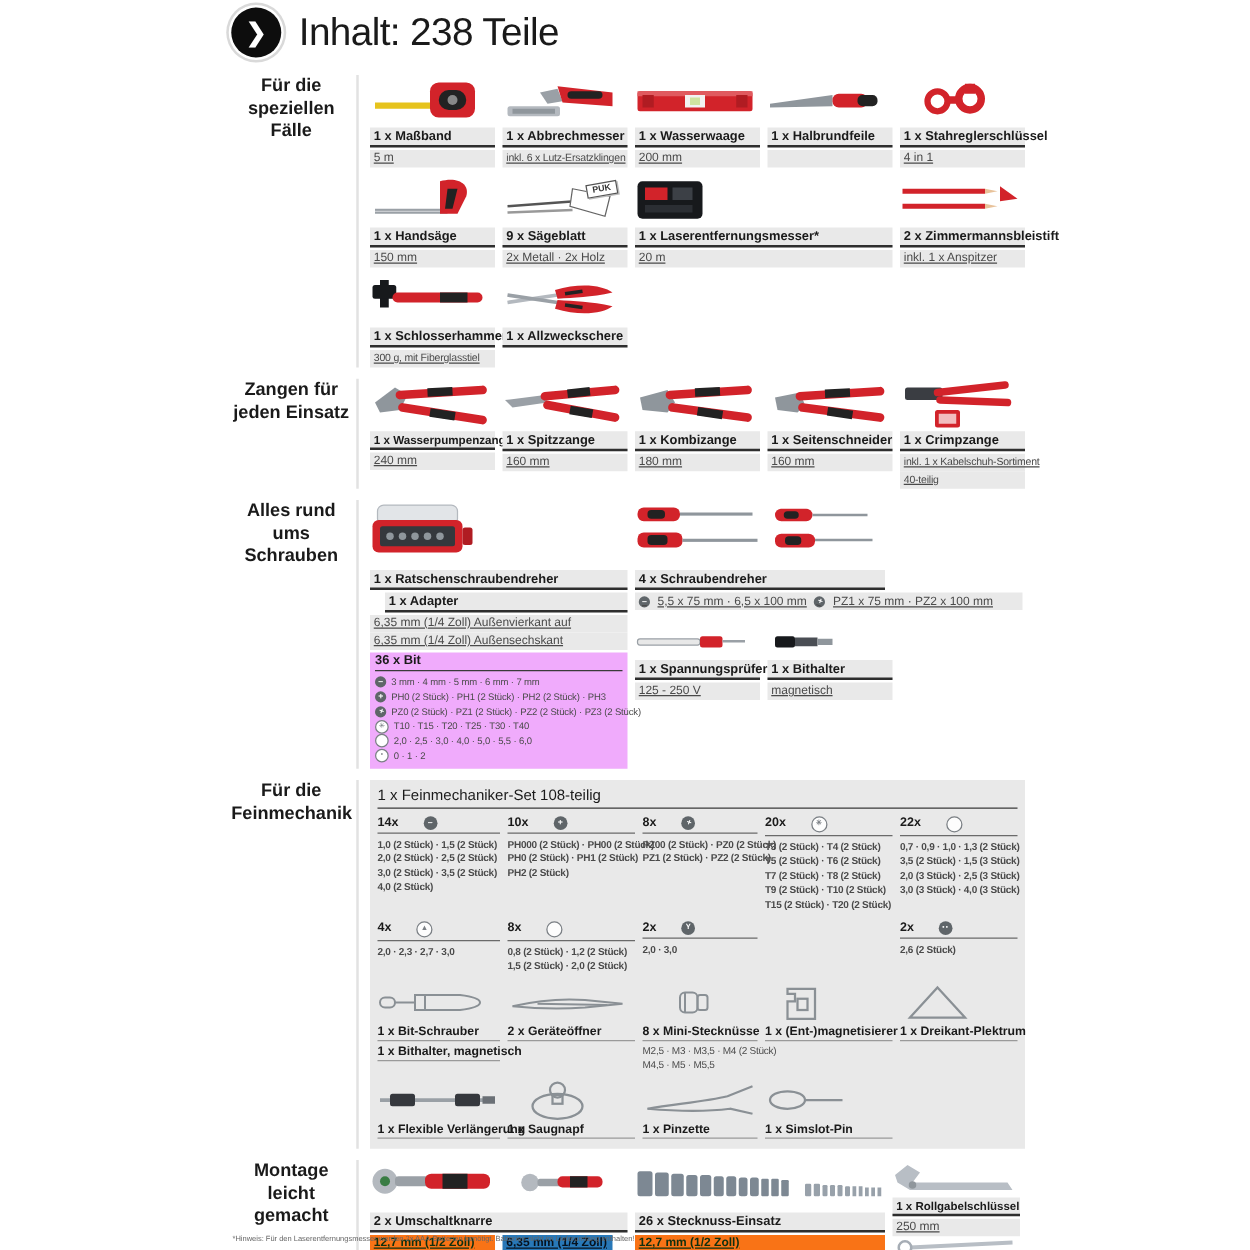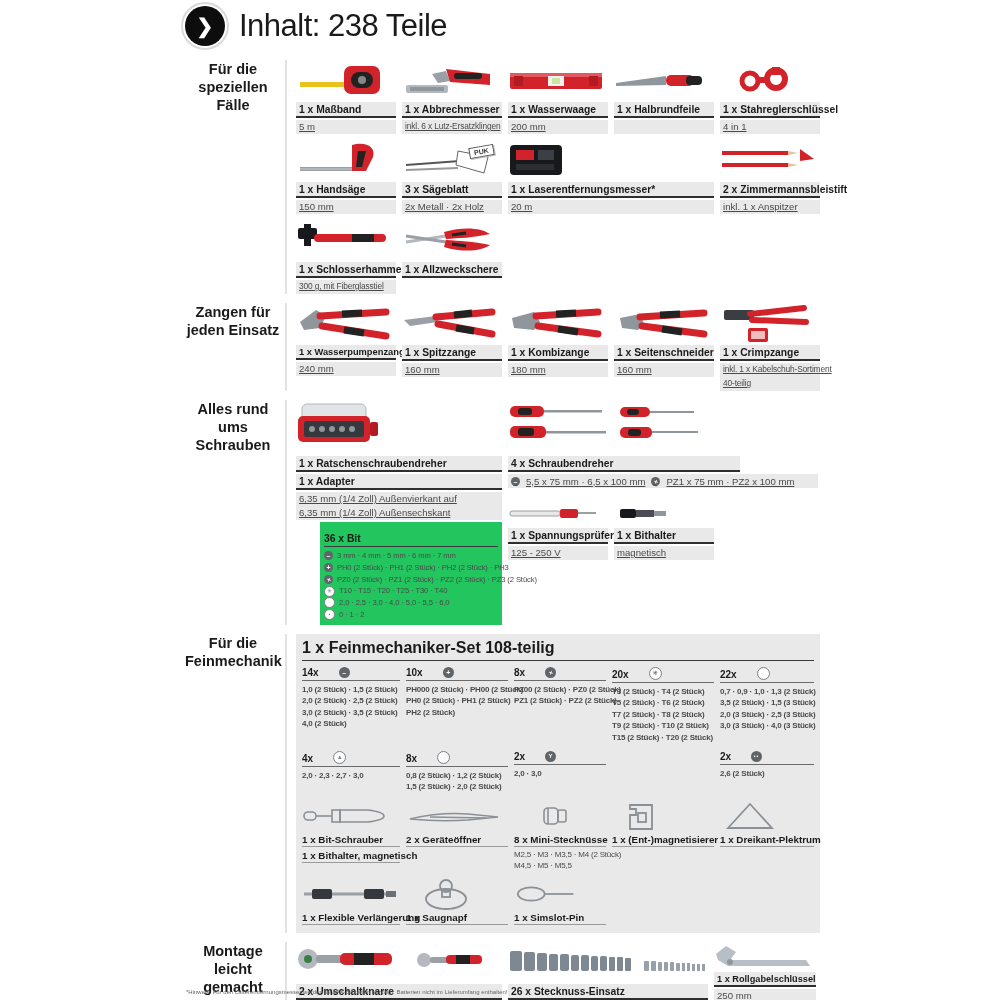--- a/index.html
+++ b/index.html
@@ -21,37 +21,37 @@
   .img{height:42px;display:flex;align-items:center;position:relative;}
   .img.tall{height:56px;}
   .img.short{height:30px;}
   svg{display:block;}
   .nm{background:#e9e9e9;border-bottom:2px solid #2e2e2e;font-weight:bold;font-size:10.3px;padding:2px 3px 1px;white-space:nowrap;overflow:visible;}
   .dt{background:#e9e9e9;color:#4a4a4a;font-size:9.6px;padding:1px 3px;margin-top:2px;min-height:12px;white-space:nowrap;text-decoration:underline;}
   .dt.fs8{font-size:8.4px;letter-spacing:-.15px;}
   .dt.g{background:#f97316;color:#10300f;font-weight:bold;}
   .dt.b{background:#2878b8;color:#06121f;font-weight:bold;}
   
-  .panel{background:#22c55e;padding:10px 4px 4px;margin-top:2px;margin-left:24px;}
+  .panel{background:#f0abfc;padding:0 4px 4px;margin-top:2px;}
   .panel .ph{font-weight:bold;font-size:10.3px;border-bottom:1.5px solid #3a3a3a;padding:1px 0 2px;margin-bottom:3px;}
   .bitline{display:flex;align-items:center;gap:4px;font-size:7.6px;color:#4a4a4a;line-height:1.55;white-space:nowrap;letter-spacing:-.1px;}
   .bi{width:9px;height:9px;border-radius:50%;flex:none;display:inline-flex;align-items:center;justify-content:center;font-size:7px;line-height:1;}
   .bi.dark{background:#5f6569;color:#fff;}
   .bi.line{border:1.2px solid #7a7f84;background:#fff;color:#7a7f84;}
   .bi-slot::before{content:"–";font-weight:bold;}
   .bi-ph::before{content:"+";font-weight:bold;}
   .bi-pz::before{content:"+";font-weight:bold;transform:rotate(20deg);display:inline-block;}
   .bi-tx::before{content:"✳";font-size:6px;}
   .bi-hex::before{content:"";}
   .bi-sq::before{content:"▪";font-size:5px;}
   
   .fm{background:#e9e9e9;padding:3px 6px 6px;}
-  .fm-title{font-weight:bold;font-size:16px;border-bottom:1.5px solid #3a3a3a;padding:2px 0 3px;margin-bottom:5px;}
+  .fm-title{font-weight:normal;font-size:12px;border-bottom:1.5px solid #3a3a3a;padding:2px 0 3px;margin-bottom:5px;}
   .fm-row{display:grid;grid-template-columns:98px 102px 92px 102px 94px;column-gap:6px;align-items:start;margin-bottom:6px;}
-  .grp-h{display:flex;align-items:flex-end;gap:20px;border-bottom:1.5px solid #6a6a6a;font-weight:bold;font-size:10px;padding:1px 0 2px;margin-bottom:3px;}
+  .grp-h{display:flex;align-items:flex-start;gap:20px;border-bottom:1.5px solid #6a6a6a;font-weight:bold;font-size:10px;padding:1px 0 2px;margin-bottom:3px;}
   .gi{width:11px;height:11px;border-radius:50%;display:inline-flex;align-items:center;justify-content:center;font-size:7px;line-height:1;flex:none;}
   .gi.dark{background:#5f6569;color:#fff;}
   .gi.line{border:1.3px solid #7a7f84;background:#fdfdfd;color:#7a7f84;}
   .grp-l{font-size:8px;letter-spacing:-.2px;color:#4a4a4a;line-height:1.45;white-space:nowrap;font-weight:bold;}
   .nm2{font-weight:bold;font-size:9.8px;border-bottom:1px solid #9a9a9a;padding:1px 0;margin-bottom:2px;white-space:nowrap;}
   .dt2{font-size:8px;letter-spacing:-.2px;color:#4a4a4a;line-height:1.4;white-space:nowrap;}
   .fm .img{height:34px;}
   
   .puk{position:absolute;right:8px;top:6px;background:#fff;border:1px solid #555;color:#333;font-size:7px;font-weight:bold;
        padding:1px 4px;transform:rotate(-10deg);box-shadow:1px 1px 0 #bbb;}
@@ -150,21 +150,21 @@
         </div>
         <div class="cell">
           <div class="img">
             <svg width="96" height="44" viewBox="0 0 96 44">
                 <line x1="4" y1="26" x2="58" y2="22" stroke="#555" stroke-width="2"></line>
                 <line x1="4" y1="31" x2="56" y2="29" stroke="#999" stroke-width="2"></line>
                 <polygon points="56,12 86,18 82,34 54,26" fill="#fff" stroke="#666"></polygon>
               </svg>
             <span class="puk">PUK</span>
           </div>
-          <div class="nm">3 x Sägeblatt</div>
+          <div class="nm">9 x Sägeblatt</div>
           <div class="dt">2x Metall · 2x Holz</div>
         </div>
         <div class="cell w2">
           <div class="img">
             <svg width="200" height="44" viewBox="0 0 200 44">
                 <rect x="2" y="6" width="52" height="30" rx="4" fill="#17191c"></rect>
                 <rect x="8" y="11" width="18" height="10" fill="#d2232a"></rect>
                 <rect x="30" y="11" width="16" height="10" fill="#3c4046"></rect>
                 <rect x="8" y="25" width="38" height="6" fill="#2b2e33"></rect>
               </svg>
@@ -297,21 +297,21 @@
                 <rect x="8" y="19" width="60" height="16" rx="2" fill="#35383d"></rect>
                 <circle cx="16" cy="27" r="3" fill="#8f969c"></circle>
                 <circle cx="26" cy="27" r="3" fill="#8f969c"></circle>
                 <circle cx="36" cy="27" r="3" fill="#8f969c"></circle>
                 <circle cx="46" cy="27" r="3" fill="#8f969c"></circle>
                 <circle cx="56" cy="27" r="3" fill="#8f969c"></circle>
                 <rect x="74" y="20" width="8" height="14" rx="2" fill="#b01c22"></rect>
               </svg>
           </div>
           <div class="nm">1 x Ratschenschraubendreher</div>
-          <div class="nm" style="margin-top:2px;">1 x Adapter</div>
+          <div class="nm" style="margin-top:2px;margin-left:12px;">1 x Adapter</div>
           <div class="dt">6,35 mm (1/4 Zoll) Außenvierkant auf</div>
           <div class="dt" style="margin-top:0;">6,35 mm (1/4 Zoll) Außensechskant</div>
           <div class="panel">
             <div class="ph">36 x Bit</div>
             <div class="bitline">
                 <span class="bi dark bi-slot"></span>
                 <span>3 mm · 4 mm · 5 mm · 6 mm · 7 mm</span>
               </div>
             <div class="bitline">
                 <span class="bi dark bi-ph"></span>
@@ -349,21 +349,21 @@
                 <g>
                   <rect x="2" y="24" width="36" height="12" rx="5" fill="#d2232a"></rect>
                   <rect x="10" y="26" width="16" height="8" rx="3" fill="#222"></rect>
                   <rect x="38" y="29" width="60" height="2.5" fill="#8f969c"></rect>
                   <rect x="112" y="25" width="32" height="11" rx="5" fill="#d2232a"></rect>
                   <rect x="120" y="27" width="13" height="7" rx="3" fill="#222"></rect>
                   <rect x="144" y="29" width="46" height="2" fill="#8f969c"></rect>
                 </g>
               </svg>
           </div>
-          <div class="nm" style="width:232px;box-sizing:border-box;">4 x Schraubendreher</div>
+          <div class="nm" style="width:200px;box-sizing:border-box;">4 x Schraubendreher</div>
           <div class="dt" style="display:flex;gap:6px;align-items:center;">
             <span class="bi dark bi-slot"></span>
               <span>5,5 x 75 mm · 6,5 x 100 mm</span>
             <span class="bi dark bi-pz"></span>
               <span>PZ1 x 75 mm · PZ2 x 100 mm</span>
           </div>
           <div class="row" style="margin-top:10px;">
             <div class="cell">
               <div class="img short">
                 <svg width="96" height="26" viewBox="0 0 96 26">
@@ -545,20 +545,29 @@
           </div>
           <div>
             <div class="img">
               <svg width="96" height="34" viewBox="0 0 96 34" fill="none" stroke="#8a9095" stroke-width="1.8">
                   <ellipse cx="40" cy="22" rx="20" ry="10"></ellipse>
                   <circle cx="40" cy="9" r="6"></circle>
                   <rect x="36" y="13" width="8" height="7"></rect>
                 </svg>
             </div>
             <div class="nm2">1 x Saugnapf</div>
+          </div>
+          <div>
+            <div class="img">
+              <svg width="92" height="30" viewBox="0 0 92 30" fill="none" stroke="#8a9095" stroke-width="1.8">
+                  <path d="M4 22 C28 18 52 16 68 12 L88 4"></path>
+                  <path d="M4 22 C28 24 54 24 70 22 L88 26"></path>
+                </svg>
+            </div>
+            <div class="nm2">1 x Pinzette</div>
           </div>
           <div>
             <div class="img">
               <svg width="96" height="30" viewBox="0 0 96 30" fill="none" stroke="#8a9095" stroke-width="1.8">
                   <ellipse cx="18" cy="15" rx="14" ry="7"></ellipse>
                   <line x1="32" y1="15" x2="62" y2="15"></line>
                 </svg>
             </div>
             <div class="nm2">1 x Simslot-Pin</div>
           </div>

